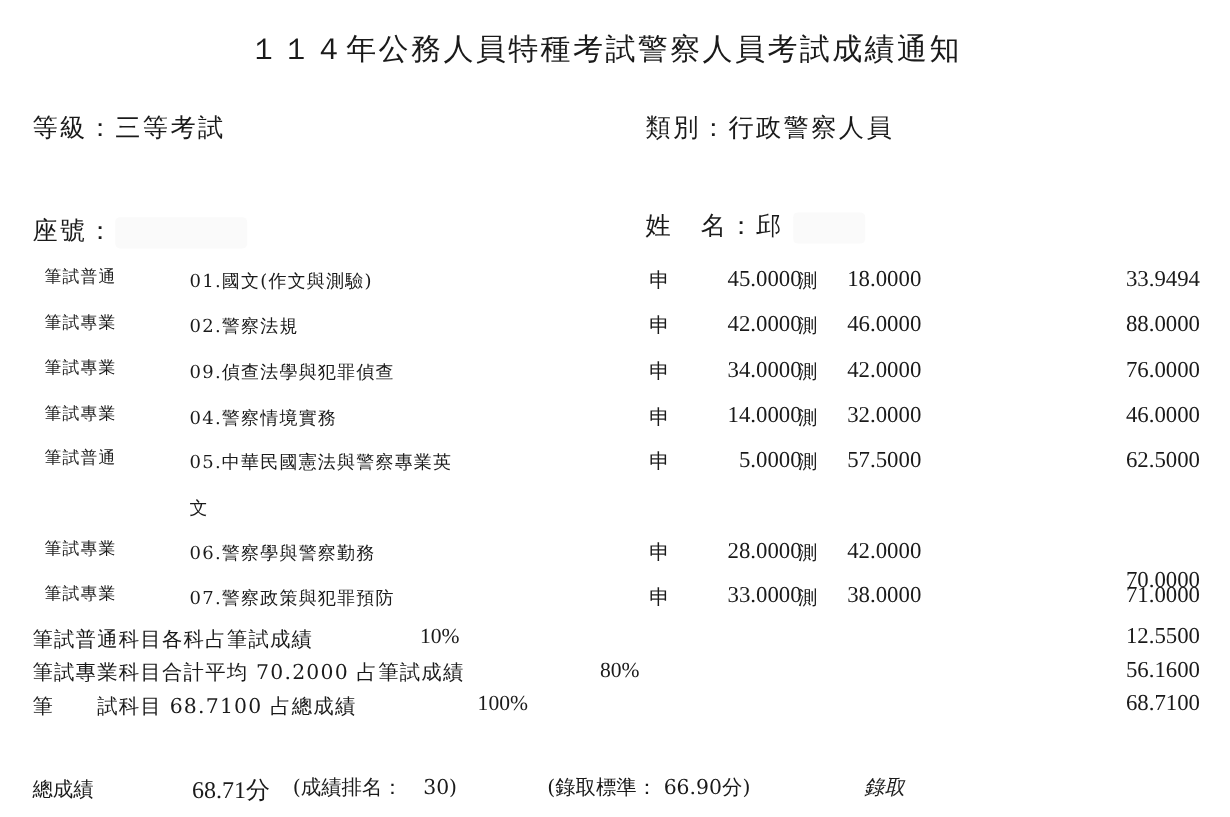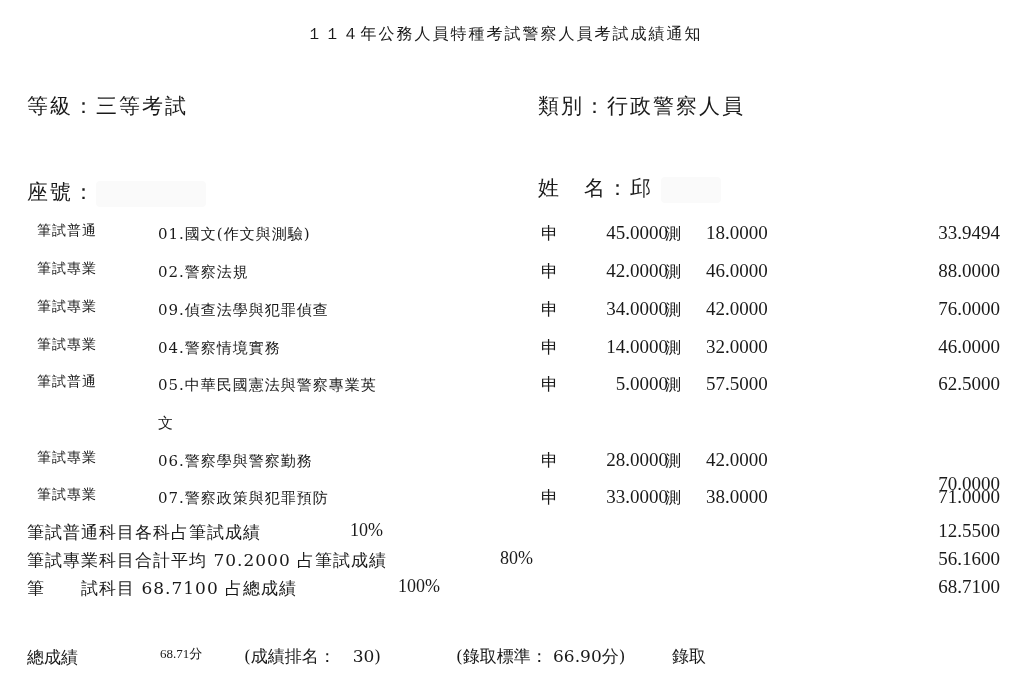--- a/index.html
+++ b/index.html
@@ -12,21 +12,21 @@
       height: 681px;
       position: relative;
       overflow: hidden;
       color: #1a1a1a;
       font-family: "DejaVu Serif", "Liberation Serif", serif;
     }
     .abs { position: absolute; white-space: nowrap; }
     .title {
       left: 0; width: 1009px; top: 24px;
       text-align: center;
-      font-size: 16px;
+      font-size: 25px;
       letter-spacing: 2px;
     }
     .hdr { font-size: 21px; letter-spacing: 2px; }
     .redact {
       display: inline-block;
       background: #fafafa;
       height: 26px;
       vertical-align: middle;
       border-radius: 4px;
     }
@@ -125,17 +125,17 @@
   <div class="abs num" style="left:500px; top:548px; font-size:18px;">80%</div>
   <div class="abs num tot" style="top:548px;">56.1600</div>
 
   <div class="abs sum" style="top:577px;">筆　　試科目 68.7100 占總成績</div>
   <div class="abs num" style="left:398px; top:576px; font-size:18px;">100%</div>
   <div class="abs num tot" style="top:576px;">68.7100</div>
 </div>
 
 <div>
   <div class="abs final" style="top:646px; font-size:17px;">總成績</div>
-  <div class="abs num" style="left:160px; top:645px; font-size:13px;">68.71分</div>
+  <div class="abs num" style="left:160px; top:645px; font-size:20px;">68.71分</div>
   <div class="abs" style="left:244px; top:645px; font-size:17px;">(成績排名：　30)</div>
   <div class="abs" style="left:456px; top:645px; font-size:17px;">(錄取標準： 66.90分)</div>
-  <div class="abs" style="left:672px; top:645px; font-size:17px;">錄取</div>
+  <div class="abs" style="left:720px; top:645px; font-size:17px;font-style:italic;">錄取</div>
 </div>
 
 </body></html>

